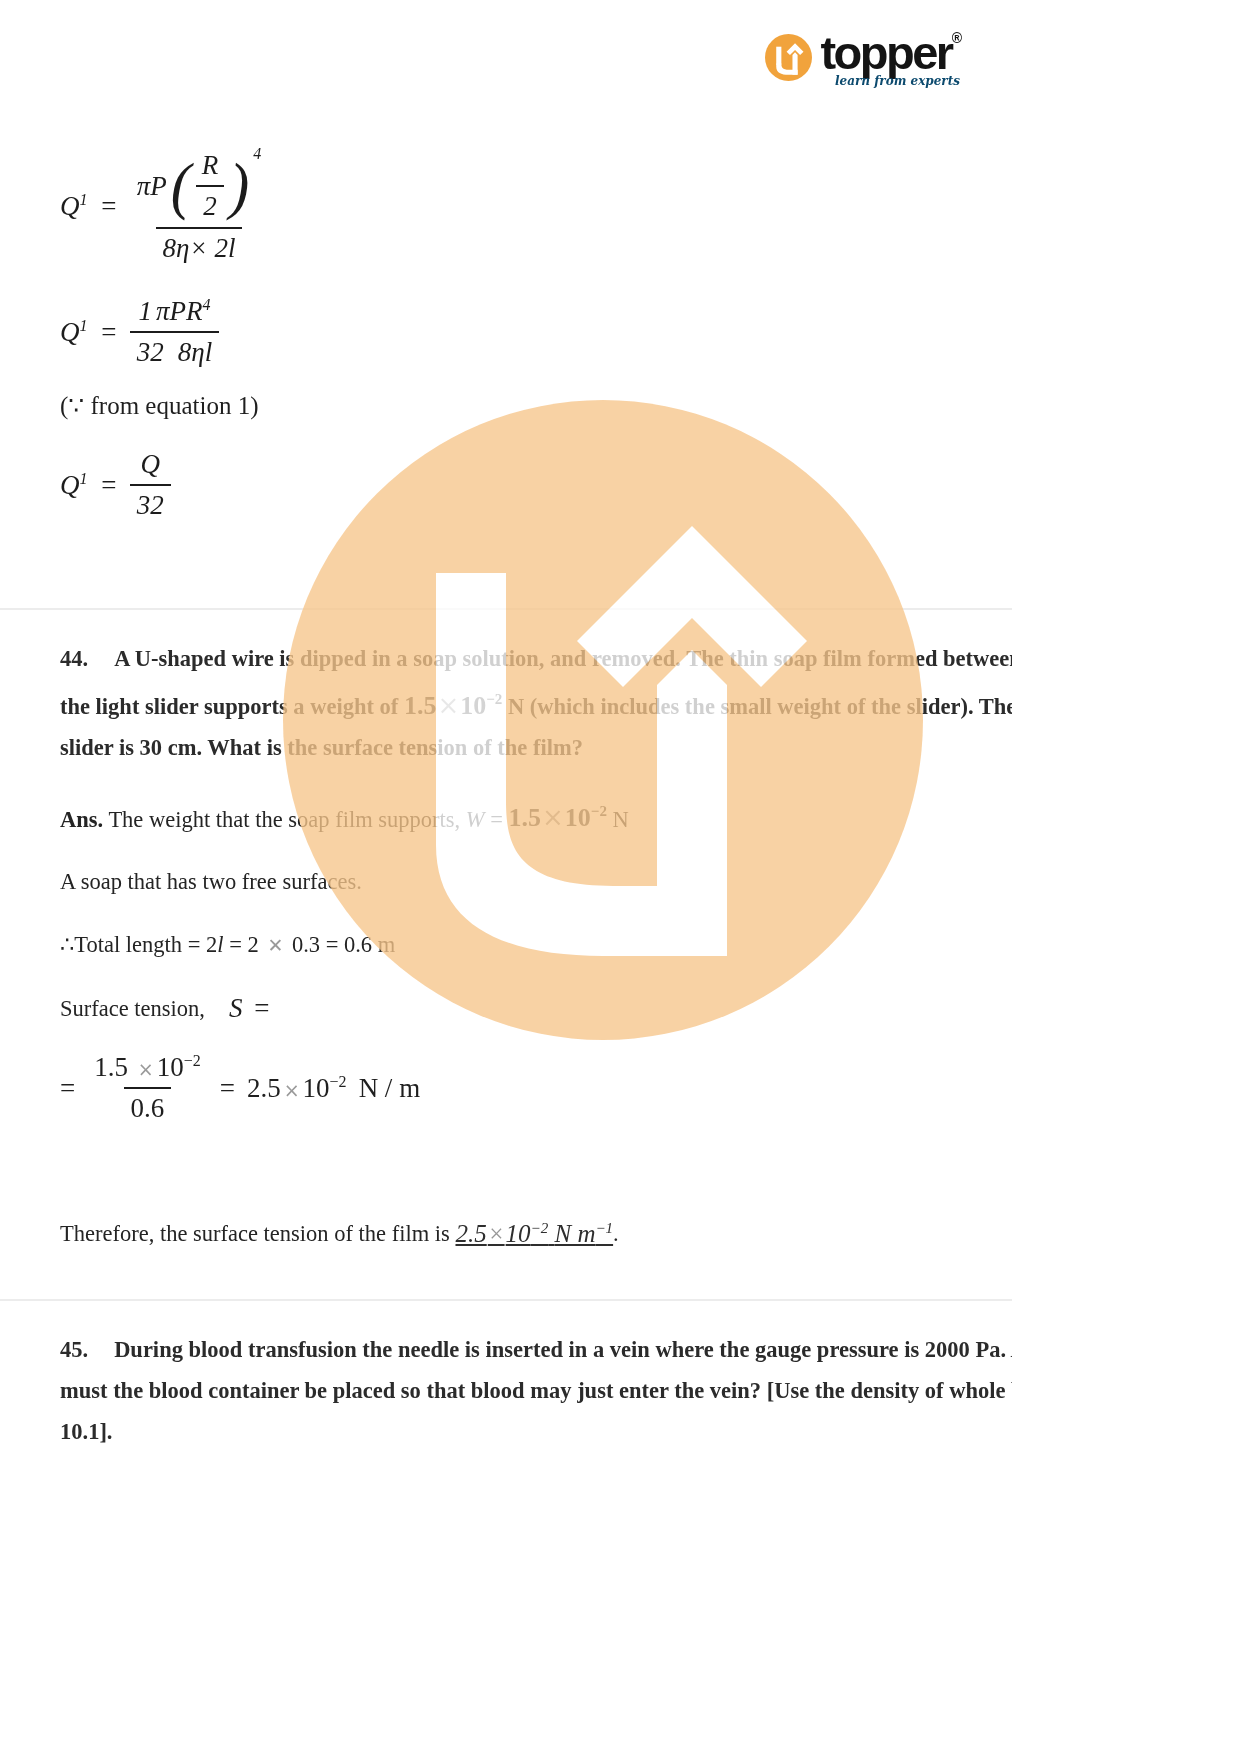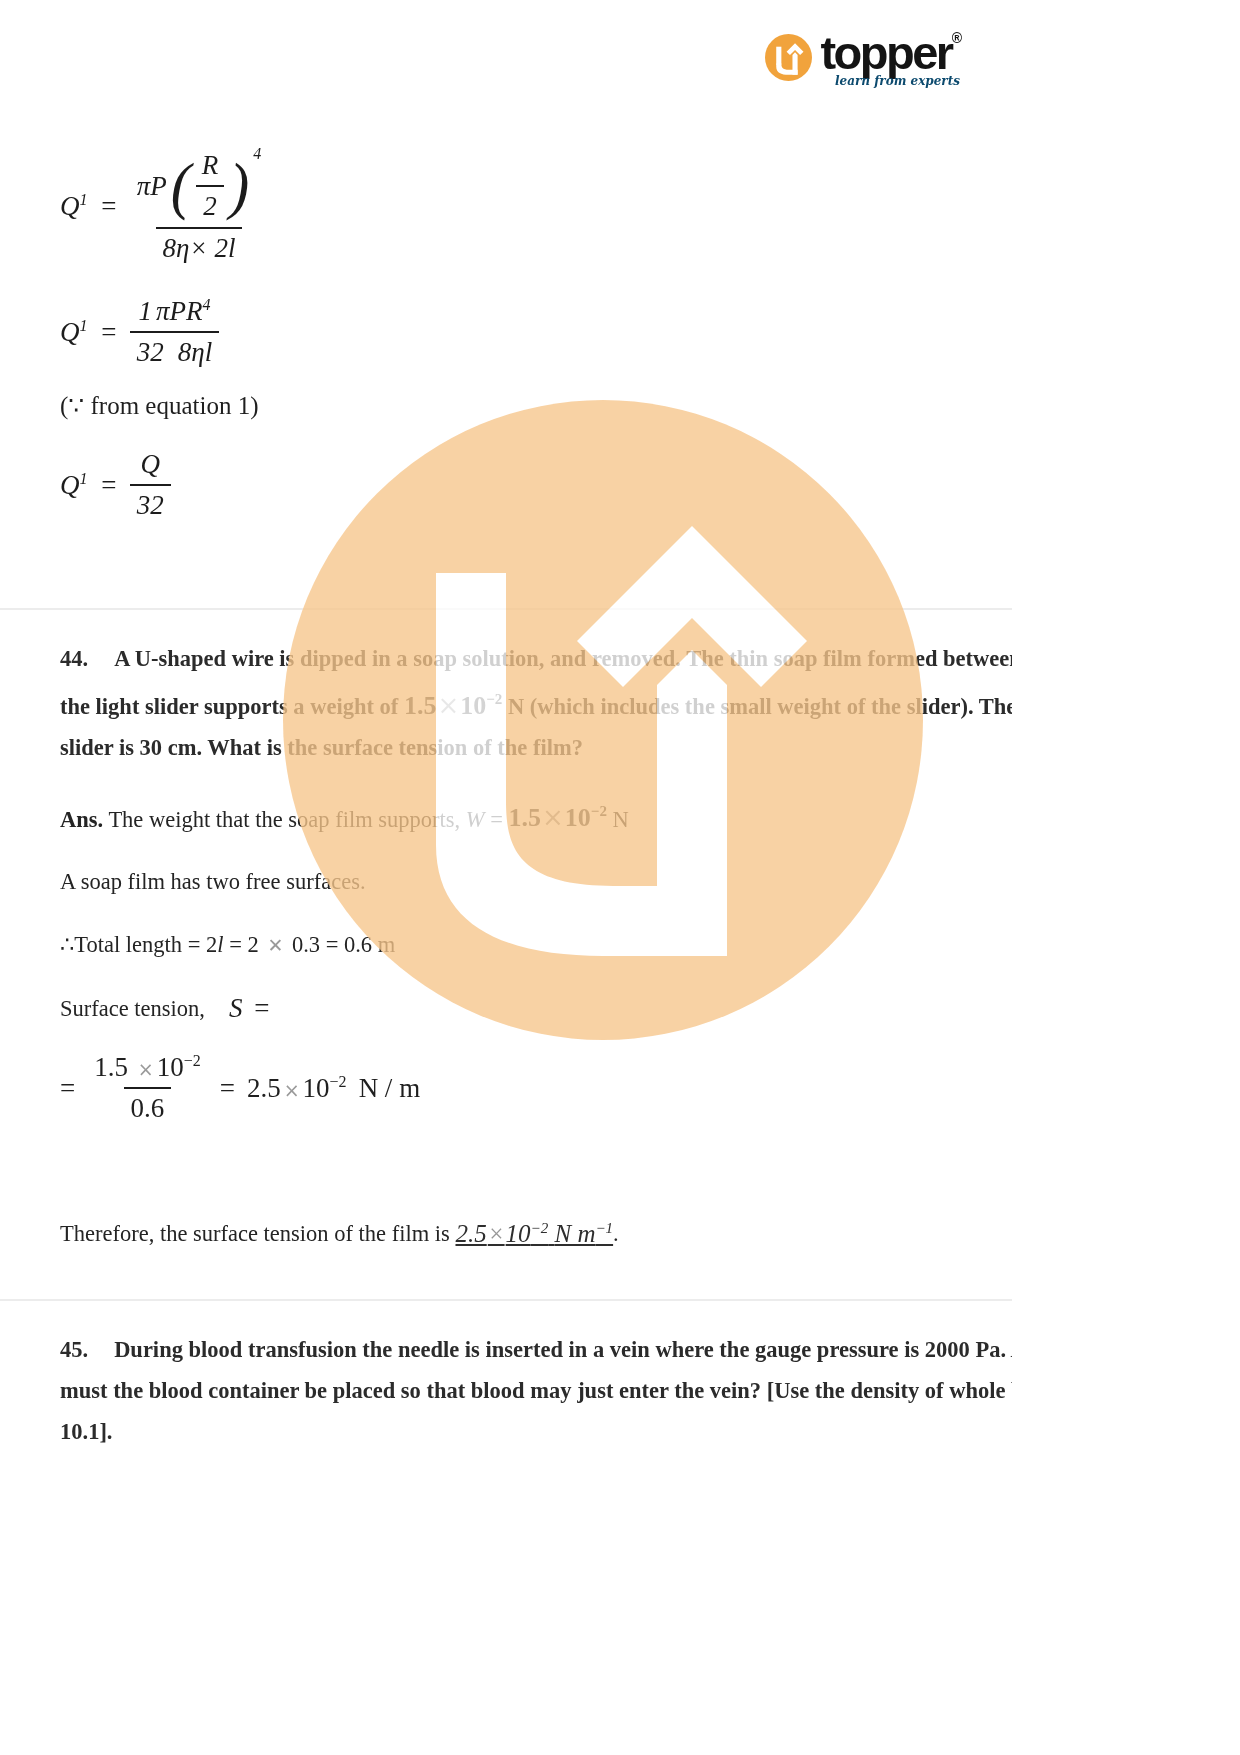--- a/index.html
+++ b/index.html
@@ -156,21 +156,21 @@
     <p class="body-line first-ans">
       <span class="ans-label">Ans.</span>
       <span>The weight that the soap film supports,</span>
       <i>W</i>
       <span>=</span>
       <span class="imath"><span>1.5</span><span class="times">×</span><span>10</span><sup>−2</sup></span>
       <span>N</span>
     </p>
 
 
-    <p class="body-line">A soap film has two free surfaces.</p>
+    <p class="body-line">A soap that has two free surfaces.</p>
 
     <p class="body-line">
       <span>∴Total length = 2</span><i>l</i>
       <span>= 2</span>
       <span class="x-light">✕</span>
       <span>0.3 = 0.6 m</span>
     </p>
 
     <div class="body-line st-line">
       <span>Surface tension,</span>

